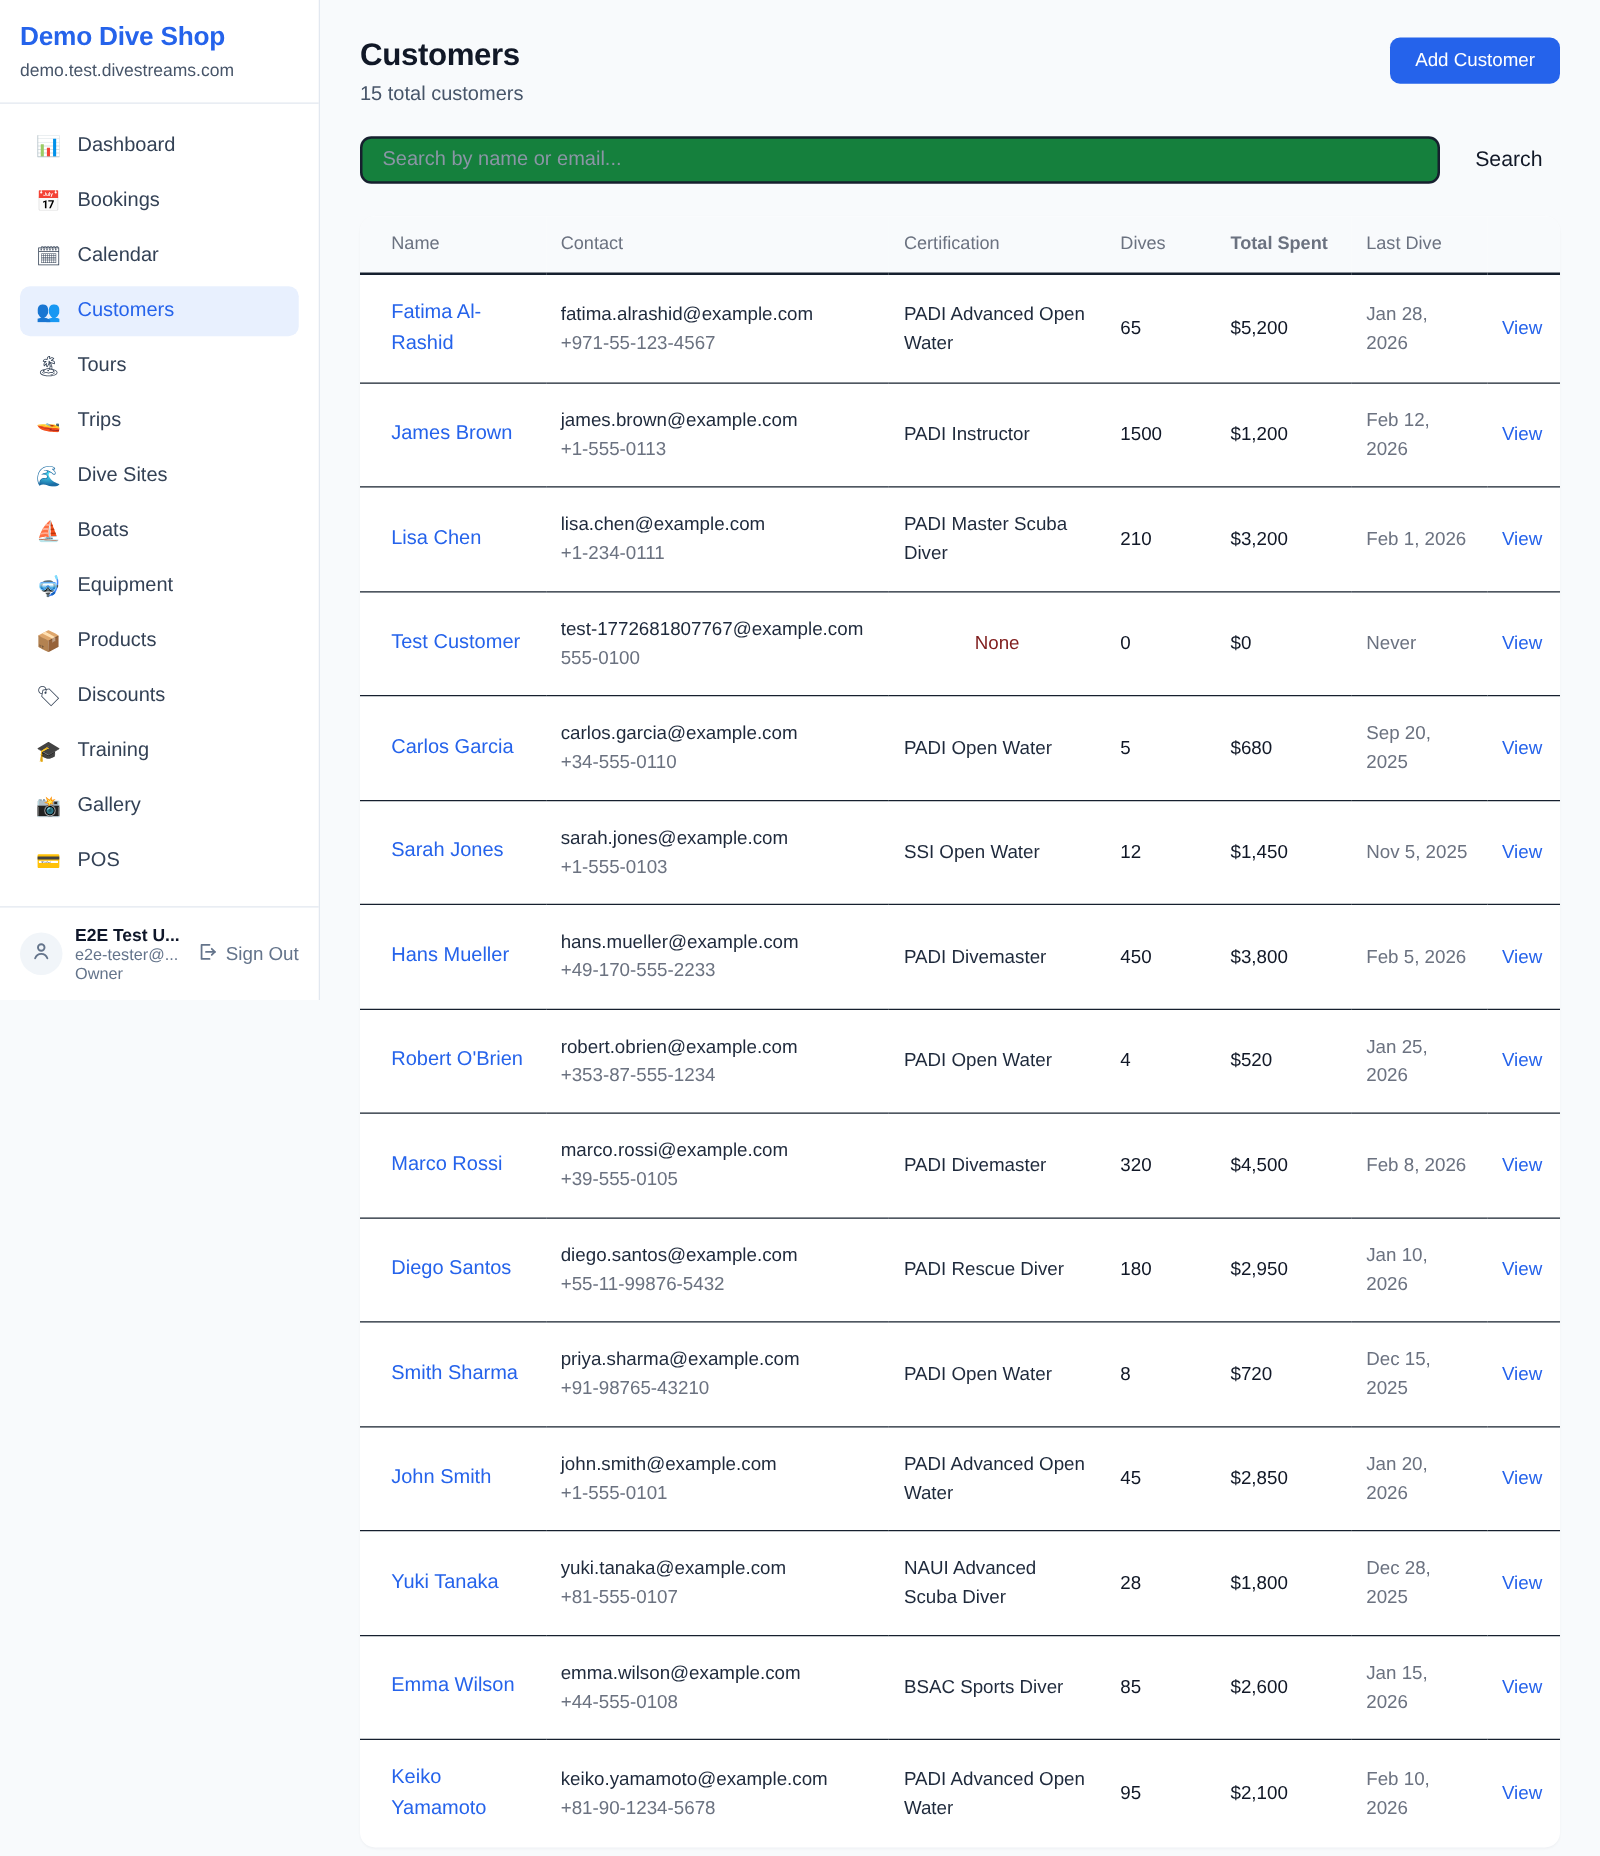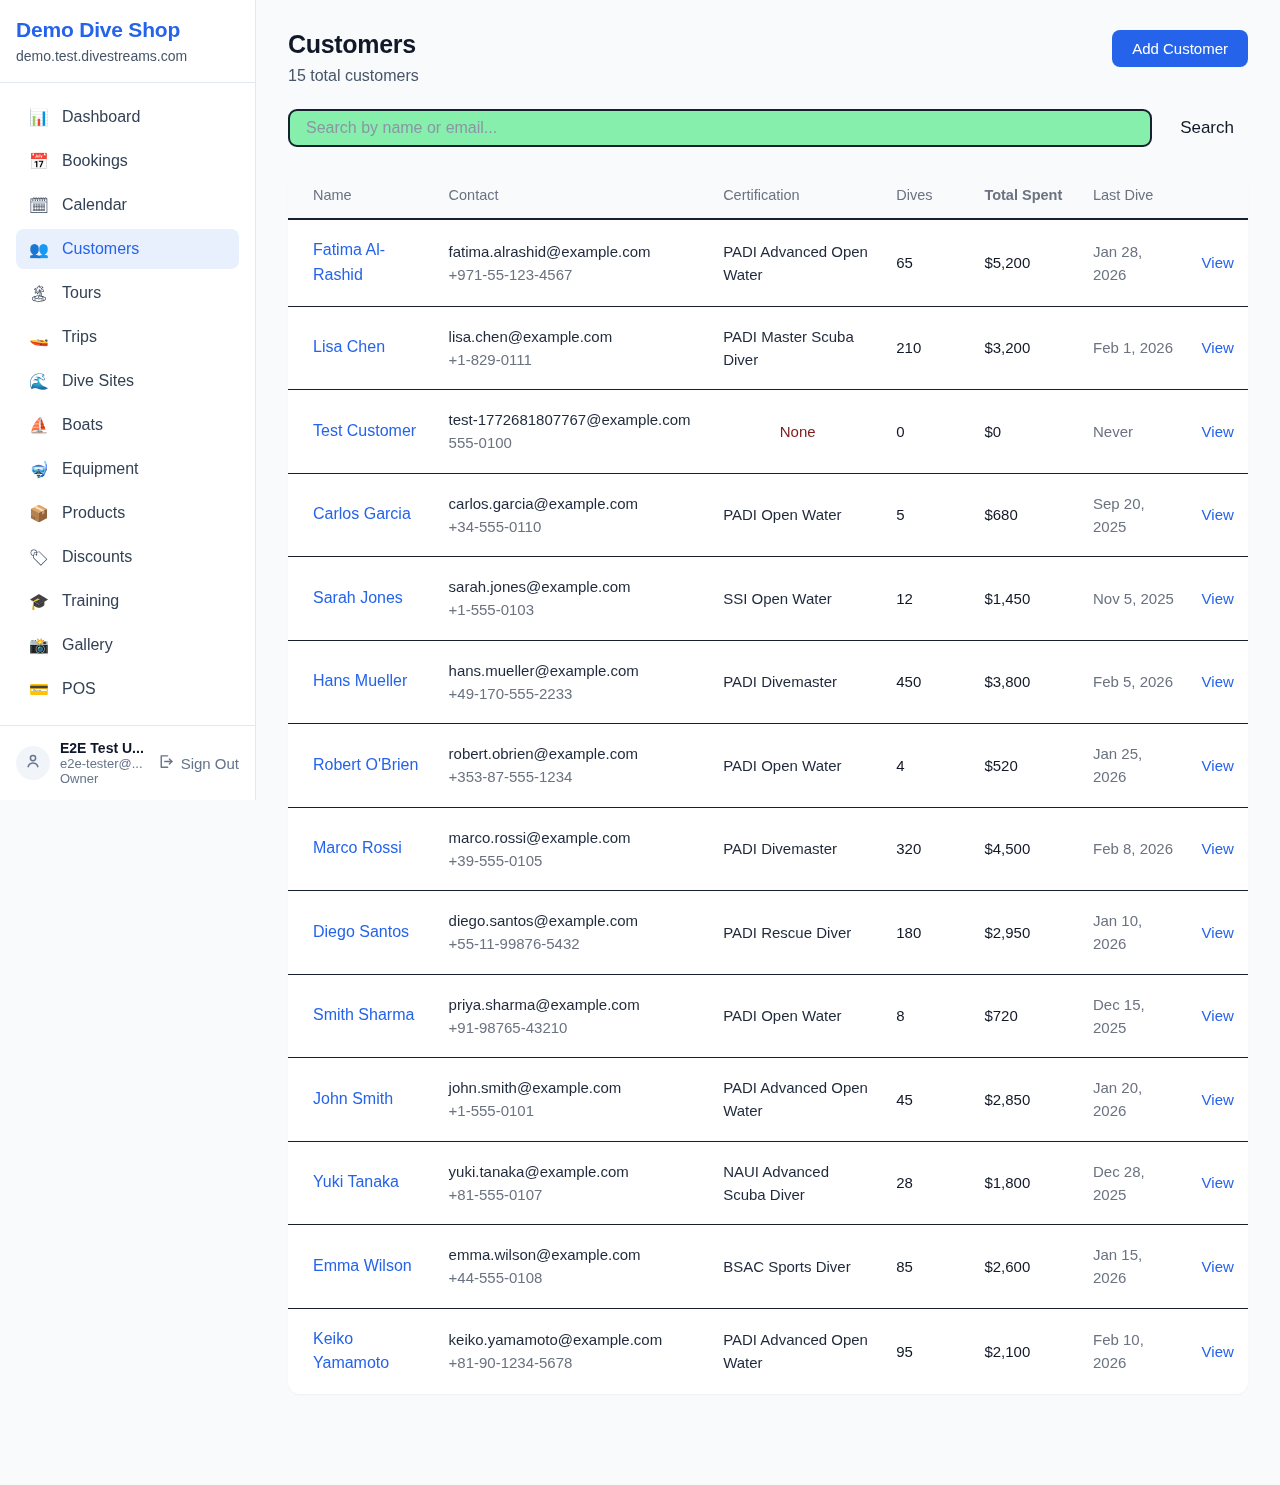--- a/index.html
+++ b/index.html
@@ -141,21 +141,21 @@
   }
   .search-input {
     flex: 1 1 auto;
     height: 38px;
     border: 2px solid #16202e;
     border-radius: 9px;
     padding: 0 16px;
     font-family: inherit;
     font-size: 16px;
     color: #0f172a;
-    background: #86efac;
+    background: #15803d;
     outline: none;
   }
   .search-input::placeholder { color: #8b95a5; }
   .search-btn {
     background: none;
     border: none;
     font-family: inherit;
     font-size: 17px;
     color: #111827;
     margin-left: 28px;
@@ -348,24 +348,36 @@
               <div class="contact-email">fatima.alrashid@example.com</div>
               <div class="contact-phone">+971-55-123-4567</div>
             </td>
             <td class="cell-cert">PADI Advanced Open Water</td>
             <td class="cell-dives">65</td>
             <td class="cell-total">$5,200</td>
             <td class="cell-last">Jan 28, 2026</td>
             <td class="cell-view">View</td>
           </tr>
           <tr>
+            <td class="cell-name">James Brown</td>
+            <td class="cell-contact">
+              <div class="contact-email">james.brown@example.com</div>
+              <div class="contact-phone">+1-555-0113</div>
+            </td>
+            <td class="cell-cert">PADI Instructor</td>
+            <td class="cell-dives">1500</td>
+            <td class="cell-total">$1,200</td>
+            <td class="cell-last">Feb 12, 2026</td>
+            <td class="cell-view">View</td>
+          </tr>
+          <tr>
             <td class="cell-name">Lisa Chen</td>
             <td class="cell-contact">
               <div class="contact-email">lisa.chen@example.com</div>
-              <div class="contact-phone">+1-829-0111</div>
+              <div class="contact-phone">+1-234-0111</div>
             </td>
             <td class="cell-cert">PADI Master Scuba Diver</td>
             <td class="cell-dives">210</td>
             <td class="cell-total">$3,200</td>
             <td class="cell-last">Feb 1, 2026</td>
             <td class="cell-view">View</td>
           </tr>
           <tr>
             <td class="cell-name">Test Customer</td>
             <td class="cell-contact">

